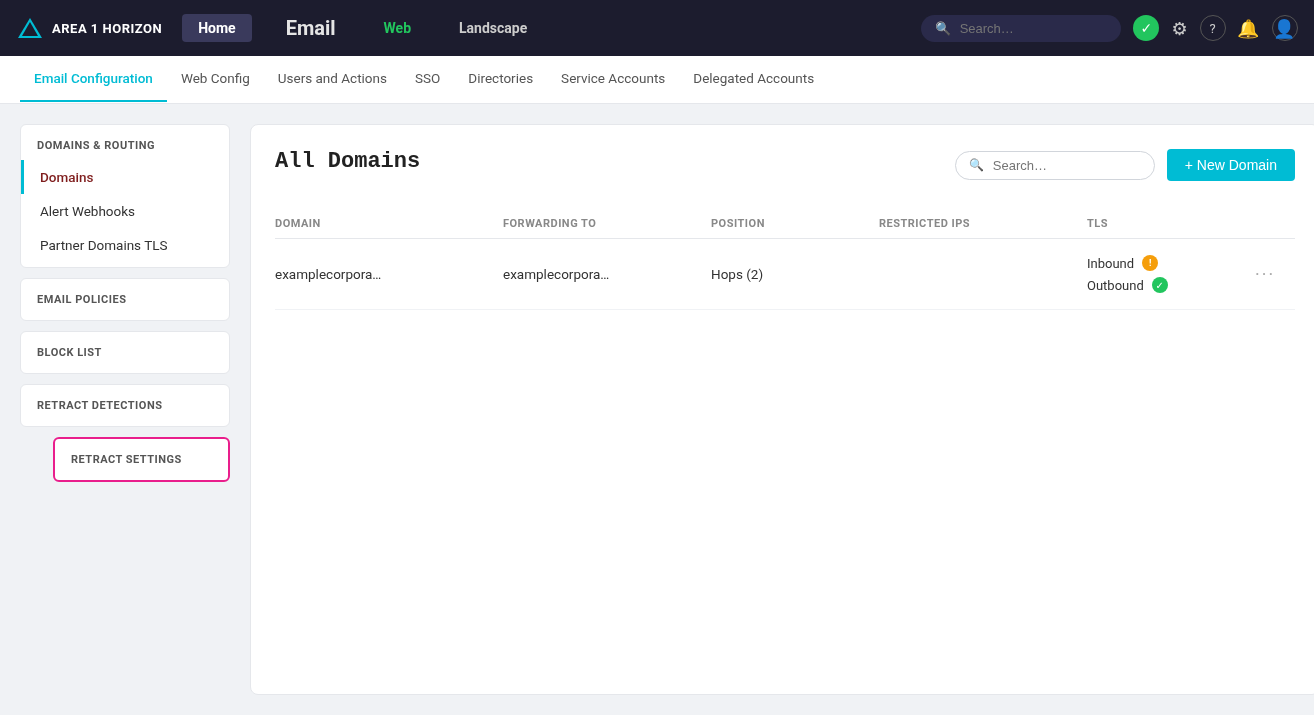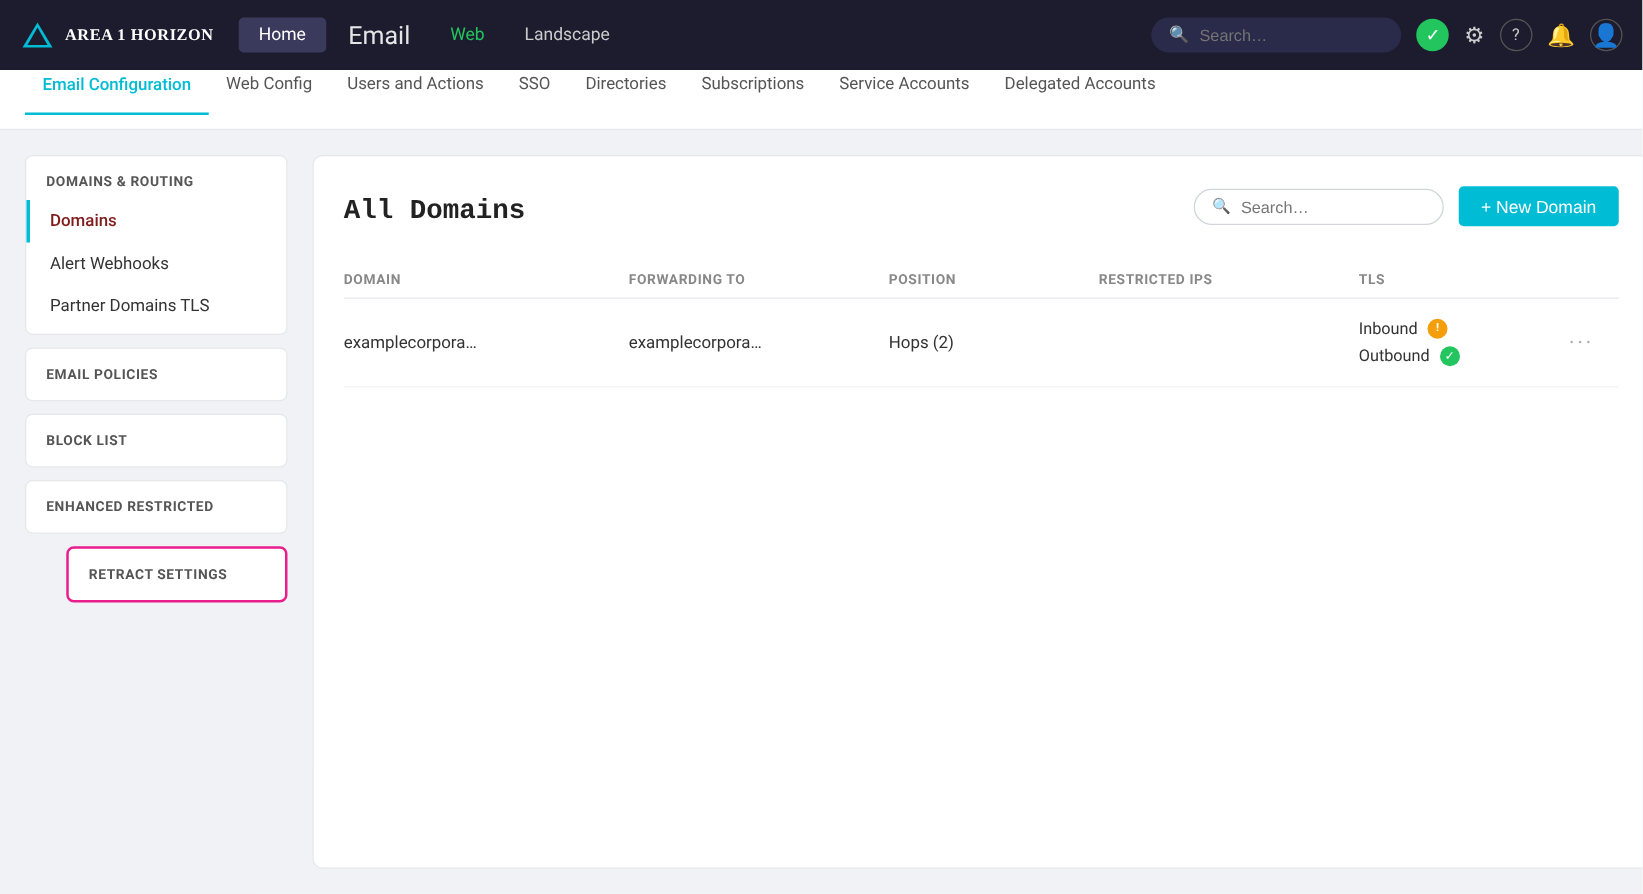--- a/index.html
+++ b/index.html
@@ -2,84 +2,83 @@
 <html><head>
   <meta charset="utf-8">
   <style>
     * { box-sizing: border-box; margin: 0; padding: 0; }
     body { font-family: -apple-system, BlinkMacSystemFont, 'Segoe UI', Roboto, sans-serif; background: #f0f2f5; color: #333; font-size: 14px; }
   </style>
 </head>
 <body>
 
 <nav style="background:#1c1c2e; display:flex; align-items:center; padding:0 16px; height:56px; gap:20px;">
-  <div style="display:flex; align-items:center; gap:8px; color:white; font-weight:700; font-size:13px; letter-spacing:0.5px; white-space:nowrap;font-family:Liberation Serif, serif;">
+  <div style="display:flex; align-items:center; gap:8px; color:white; font-weight:700; font-size:13px; letter-spacing:0.5px; white-space:nowrap;">
     <svg width="28" height="28" viewBox="0 0 28 28">
       <polygon points="14,4 26,24 2,24" fill="#00bcd4"></polygon>
       <polygon points="14,8 22,22 6,22" fill="#1c1c2e"></polygon>
     </svg>
     <span>AREA 1 HORIZON</span>
   </div>
 
-  <div style="display:flex; align-items:center; gap:4px; flex:1;">
+  <div style="display:flex; align-items:center; gap:20px; flex:1;font-weight:bold;">
     <div style="background:#3a3a5c; color:white; padding:6px 16px; border-radius:4px; cursor:pointer; font-size:14px;">Home</div>
     <div style="color:#e5e5e5; padding:6px 14px; cursor:pointer; font-size:20px;">Email</div>
     <div style="color:#22c55e; padding:6px 14px; cursor:pointer; font-size:14px;">Web</div>
     <div style="color:#ccc; padding:6px 14px; cursor:pointer; font-size:14px;">Landscape</div>
   </div>
 
   <div style="display:flex; align-items:center; gap:12px;">
     <div style="display:flex; align-items:center; background:#2a2a4a; border-radius:20px; padding:6px 14px; gap:8px; width:200px;">
       <span style="color:#888; font-size:13px;">🔍</span>
       <input style="background: transparent; border: none; outline: none; color: rgb(170, 170, 170); font-size: 13px; width: 100%;" placeholder="Search…">
     </div>
     <div style="width:26px; height:26px; background:#22c55e; border-radius:50%; display:flex; align-items:center; justify-content:center; color:white; font-size:14px;">✓</div>
     <div style="color:#ccc; font-size:18px; cursor:pointer;">⚙</div>
     <div style="color:#ccc; font-size:18px; cursor:pointer; width:26px; height:26px; border-radius:50%; border:1px solid #555; display:flex; align-items:center; justify-content:center; font-size:13px;">?</div>
     <div style="color:#ccc; font-size:18px; cursor:pointer;">🔔</div>
     <div style="color:#ccc; font-size:18px; cursor:pointer; width:26px; height:26px; border-radius:50%; border:1px solid #555; display:flex; align-items:center; justify-content:center;">👤</div>
   </div>
 </nav>
 
-<nav style="background:white; display:flex; align-items:flex-end; padding:12px 20px; height:48px; border-bottom:1px solid #e5e7eb; gap:0; overflow-x:auto;">
+<nav style="background:white; display:flex; align-items:flex-start; padding:0 20px; height:48px; border-bottom:1px solid #e5e7eb; gap:0; overflow-x:auto;">
   <div style="padding:14px 14px; cursor:pointer; font-size:13.5px; color:#00bcd4; white-space:nowrap; border-bottom:2px solid #00bcd4; margin-bottom:-1px; font-weight:500;">Email Configuration</div>
   <div style="padding:14px 14px; cursor:pointer; font-size:13.5px; color:#555; white-space:nowrap; border-bottom:2px solid transparent;">Web Config</div>
   <div style="padding:14px 14px; cursor:pointer; font-size:13.5px; color:#555; white-space:nowrap; border-bottom:2px solid transparent;">Users and Actions</div>
   <div style="padding:14px 14px; cursor:pointer; font-size:13.5px; color:#555; white-space:nowrap; border-bottom:2px solid transparent;">SSO</div>
   <div style="padding:14px 14px; cursor:pointer; font-size:13.5px; color:#555; white-space:nowrap; border-bottom:2px solid transparent;">Directories</div>
-  <div style="padding:14px 14px; cursor:pointer; font-size:13.5px; color:#555; white-space:nowrap; border-bottom:2px solid transparent;">Subscriptions</div>
   <div style="padding:14px 14px; cursor:pointer; font-size:13.5px; color:#555; white-space:nowrap; border-bottom:2px solid transparent;">Service Accounts</div>
   <div style="padding:14px 14px; cursor:pointer; font-size:13.5px; color:#555; white-space:nowrap; border-bottom:2px solid transparent;">Delegated Accounts</div>
 </nav>
 
 <div style="display:flex; padding:20px; gap:20px; min-height:calc(100vh - 104px); background:#f0f2f5;">
 
   <aside style="width:210px; flex-shrink:0; display:flex; flex-direction:column; gap:10px;">
 
     <div style="background:white; border-radius:6px; border:1px solid #e5e7eb; overflow:hidden;">
       <div style="font-size:11px; font-weight:700; color:#555; padding:14px 16px 8px; letter-spacing:0.5px;">DOMAINS &amp; ROUTING</div>
       <div style="padding:9px 16px; cursor:pointer; font-size:13.5px; color:#7f1d1d; border-left:3px solid #00bcd4; font-weight:500;">Domains</div>
       <div style="padding:9px 16px; cursor:pointer; font-size:13.5px; color:#333; border-left:3px solid transparent;">Alert Webhooks</div>
       <div style="padding:9px 16px 14px; cursor:pointer; font-size:13.5px; color:#333; border-left:3px solid transparent;">Partner Domains TLS</div>
     </div>
 
     <div style="background:white; border-radius:6px; border:1px solid #e5e7eb; padding:14px 16px; cursor:pointer; font-size:11px; font-weight:700; color:#555; letter-spacing:0.5px;">EMAIL POLICIES</div>
 
 
     <div style="background:white; border-radius:6px; border:1px solid #e5e7eb; padding:14px 16px; cursor:pointer; font-size:11px; font-weight:700; color:#555; letter-spacing:0.5px;">BLOCK LIST</div>
 
-    <div style="background:white; border-radius:6px; border:1px solid #e5e7eb; padding:14px 16px; cursor:pointer; font-size:11px; font-weight:700; color:#555; letter-spacing:0.5px;">ENHANCED RESTRICTED</div>
+    <div style="background:white; border-radius:6px; border:1px solid #e5e7eb; padding:14px 16px; cursor:pointer; font-size:11px; font-weight:700; color:#555; letter-spacing:0.5px;">RETRACT DETECTIONS</div>
 
     <div style="background:white; border-radius:6px; border:2px solid #e91e8c; padding:14px 16px; cursor:pointer; font-size:11px; font-weight:700; color:#555; letter-spacing:0.5px;margin-left:33px;">RETRACT SETTINGS</div>
 
   </aside>
 
   <main style="flex:1; background:white; border-radius:8px; border:1px solid #e5e7eb; padding:24px;">
 
-    <div style="display:flex; align-items:flex-end; justify-content:space-between; margin-bottom:12px;">
+    <div style="display:flex; align-items:flex-start; justify-content:space-between; margin-bottom:12px;">
       <h1 style="font-size:22px; font-family:'Courier New', monospace; font-weight:700; color:#222;">All Domains</h1>
       <div style="display:flex; align-items:center; gap:12px;">
         <div style="display:flex; align-items:center; border:1px solid #d1d5db; border-radius:20px; padding:6px 14px; gap:8px; width:200px;">
           <span style="color:#aaa; font-size:12px;">🔍</span>
           <input style="border: none; outline: none; font-size: 13px; color: rgb(85, 85, 85); width: 100%;" placeholder="Search…">
         </div>
         <button style="background:#00bcd4; color:white; border:none; border-radius:4px; padding:8px 18px; font-size:14px; cursor:pointer; font-weight:500;">+ New Domain</button>
       </div>
     </div>
 

